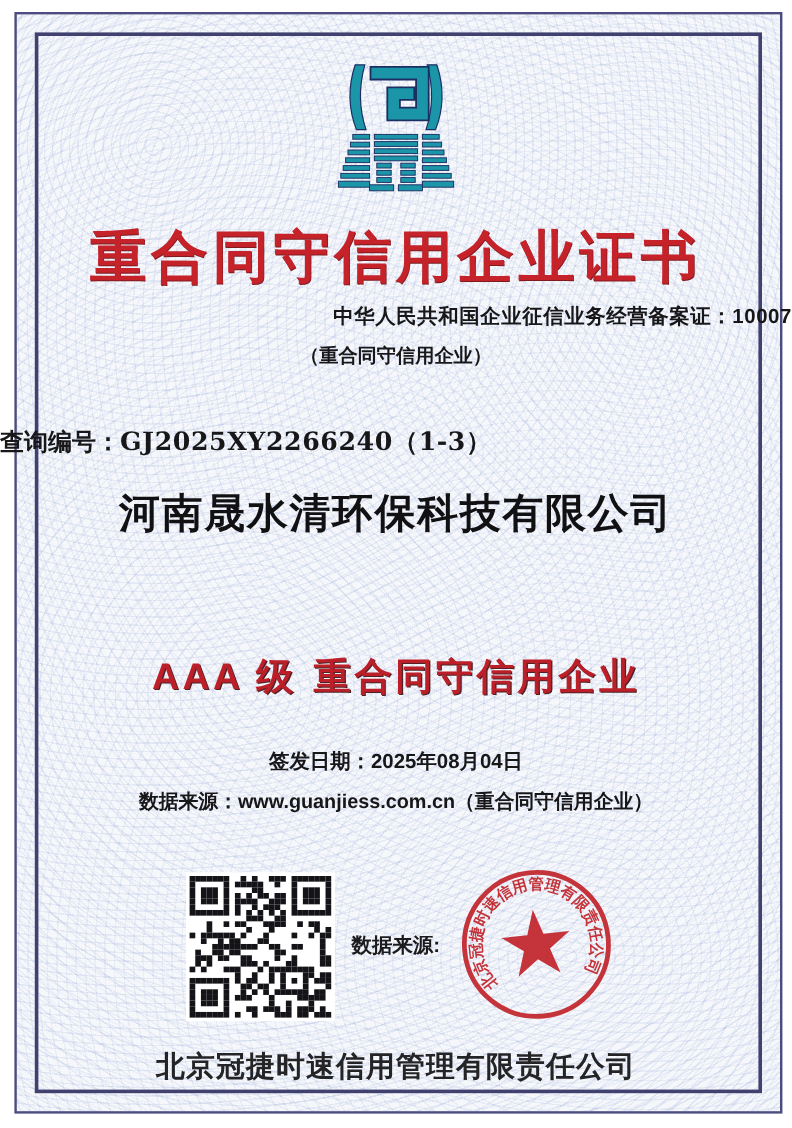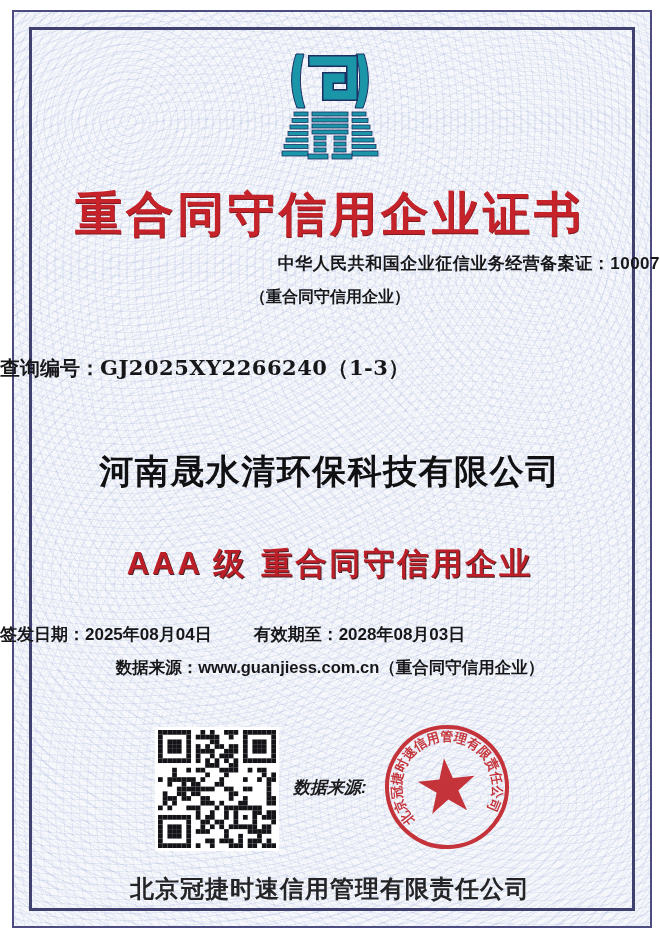--- a/index.html
+++ b/index.html
@@ -63,43 +63,42 @@
   .hereby{
     position:absolute;left:0;right:0;top:370px;
     text-align:center;font-size:17px;font-weight:700;color:#1b1b1e;
   }
   .company{
     position:absolute;left:0;right:0;top:405px;
     text-align:center;
     font-family:"DejaVu Serif","Liberation Serif",serif;
     font-size:34px;font-weight:600;color:#111114;letter-spacing:1.5px;
     white-space:nowrap;
-    margin-top:44px;
   }
   .rating{
     position:absolute;left:0;right:0;top:543px;
     text-align:center;font-size:31px;font-weight:900;color:#bc1f28;
     letter-spacing:3px;white-space:nowrap;
     text-shadow:1px 1px 0 #4e2327;
   }
   .rating .grade{margin-right:14px;}
   .dates-row{
     position:absolute;left:0;right:0;top:623px;
-    display:flex;gap:42px;
+    display:flex;justify-content:center;gap:42px;
     font-size:17px;font-weight:800;color:#17171a;white-space:nowrap;
   }
   .url-row{
     position:absolute;left:0;right:0;top:657px;
     text-align:center;font-size:16.5px;font-weight:800;color:#17171a;
     white-space:nowrap;
   }
   .qr{position:absolute;left:155px;top:727px;width:124px;height:124px;background:#ffffff;}
   .data-source{
     position:absolute;left:293px;top:776px;
-    font-size:17px;font-weight:700;color:#1b1b1e;white-space:nowrap;font-style:italic;
+    font-size:17px;font-weight:700;color:#1b1b1e;white-space:nowrap;
   }
   .seal{
     position:absolute;left:381px;top:721px;width:132px;height:132px;
     opacity:0.93;transform:rotate(-6deg);
   }
   .issuer{
     position:absolute;left:0;right:0;top:873px;
     text-align:center;font-size:24px;font-weight:600;color:#242427;
     letter-spacing:1px;white-space:nowrap;
   }
@@ -172,21 +171,20 @@
 
 
     <div class="company">河南晟水清环保科技有限公司</div>
 
     <div class="rating">
       <span class="grade">AAA 级</span><span>重合同守信用企业</span>
     </div>
 
     <div class="dates-row">
       <span><span>签发日期：</span><span>2025年08月04日</span></span>
-      <span><span>有效期至：</span><span>2028年08月03日</span></span>
     </div>
 
     <div class="url-row">
       <span>数据来源：</span><span>www.guanjiess.com.cn</span><span>（重合同守信用企业）</span>
     </div>
 
     <div class="qr">
       <svg id="qr-svg" width="124" height="124" viewBox="0 0 124 124">
         <rect x="0" y="0" width="124" height="124" fill="#ffffff"></rect>
         <g id="qr-cells" fill="#141418">

